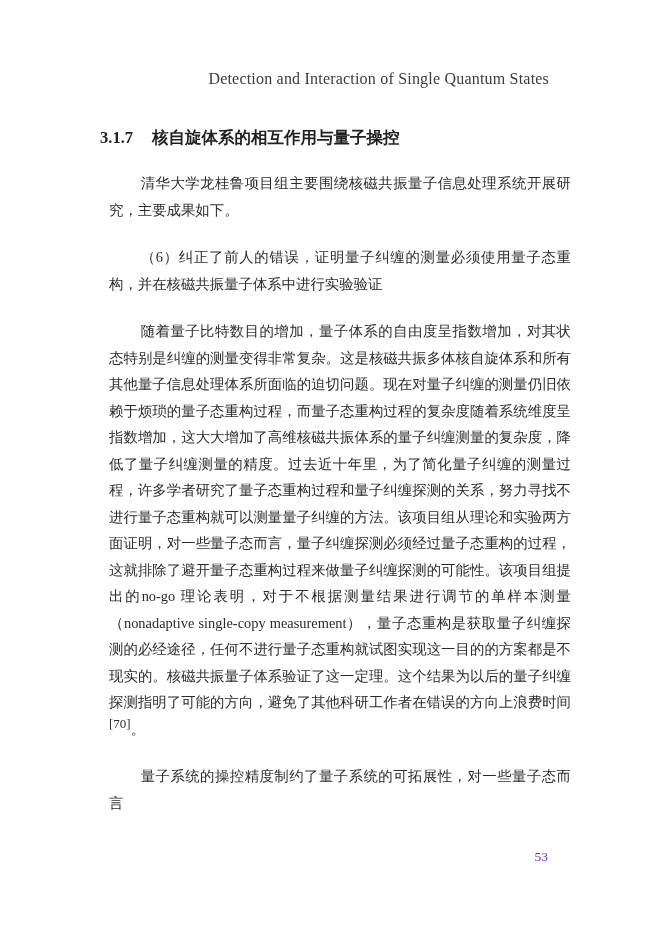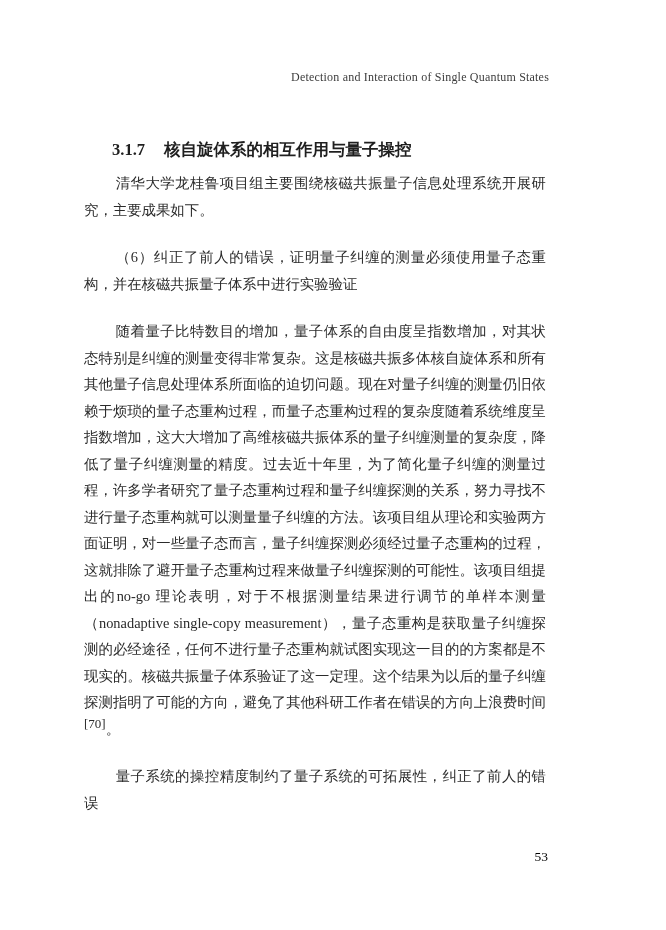--- a/index.html
+++ b/index.html
@@ -13,43 +13,43 @@
     height: 930px;
     background: #ffffff;
     font-family: "Liberation Serif", "DejaVu Serif", serif;
     color: #2b2b2b;
     overflow: hidden;
   }
   .running-header {
     position: absolute;
     top: 70px;
     right: 117px;
-    font-size: 12px;
+    font-size: 16px;
     letter-spacing: 0.2px;
     color: #3c3c3c;
     white-space: nowrap;
   }
   .section-heading {
     position: absolute;
     top: 123px;
     left: 96px;
-    margin: 16px;
+    margin: 4px;
     font-size: 16.5px;
     font-weight: bold;
     color: #1f1f1f;
     white-space: nowrap;
   }
   .section-heading .sec-num {
     display: inline-block;
     margin-right: 19px;
   }
   .content {
     position: absolute;
     top: 170px;
-    left: 84px;
+    left: 109px;
     width: 462px;
     font-size: 14.4px;
     line-height: 26.5px;
     text-align: justify;
     text-justify: inter-ideograph;
     color: #2b2b2b;
   }
   .content p {
     margin: 0 0 21px 0;
     text-indent: 2.2em;
@@ -57,21 +57,21 @@
   sup.citation {
     font-size: 13px;
     line-height: 0;
     vertical-align: super;
   }
   .page-number {
     position: absolute;
     top: 849px;
     right: 118px;
     font-size: 13.5px;
-    color: #000000;
+    color: #6d28d9;
   }
 </style>
 </head>
 <body>
 
 <div class="page">
 
   <div class="running-header">Detection and Interaction of Single Quantum States</div>
 
   <h2 class="section-heading">
@@ -80,19 +80,19 @@
 
   <div class="content">
 
     <p>清华大学龙桂鲁项目组主要围绕核磁共振量子信息处理系统开展研究，主要成果如下。</p>
 
     <p>（6）纠正了前人的错误，证明量子纠缠的测量必须使用量子态重构，并在核磁共振量子体系中进行实验验证</p>
 
     <p><span>随着量子比特数目的增加，量子体系的自由度呈指数增加，对其状态特别是纠缠的测量变得非常复杂。这是核磁共振多体核自旋体系和所有其他量子信息处理体系所面临的迫切问题。现在对量子纠缠的测量仍旧依赖于烦琐的量子态重构过程，而量子态重构过程的复杂度随着系统维度呈指数增加，这大大增加了高维核磁共振体系的量子纠缠测量的复杂度，降低了量子纠缠测量的精度。过去近十年里，为了简化量子纠缠的测量过程，许多学者研究了量子态重构过程和量子纠缠探测的关系，努力寻找不进行量子态重构就可以测量量子纠缠的方法。该项目组从理论和实验两方面证明，对一些量子态而言，量子纠缠探测必须经过量子态重构的过程，这就排除了避开量子态重构过程来做量子纠缠探测的可能性。该项目组提出的no-go 理论表明，对于不根据测量结果进行调节的单样本测量（nonadaptive single-copy measurement），量子态重构是获取量子纠缠探测的必经途径，任何不进行量子态重构就试图实现这一目的的方案都是不现实的。核磁共振量子体系验证了这一定理。这个结果为以后的量子纠缠探测指明了可能的方向，避免了其他科研工作者在错误的方向上浪费时间</span><sup class="citation">[70]</sup><span>。</span></p>
 
 
-    <p>量子系统的操控精度制约了量子系统的可拓展性，纠正了前人的错误</p>
+    <p>量子系统的操控精度制约了量子系统的可拓展性，对一些量子态而言</p>
 
   </div>
 
   <div class="page-number">53</div>
 
 </div>
 
 </body></html>

